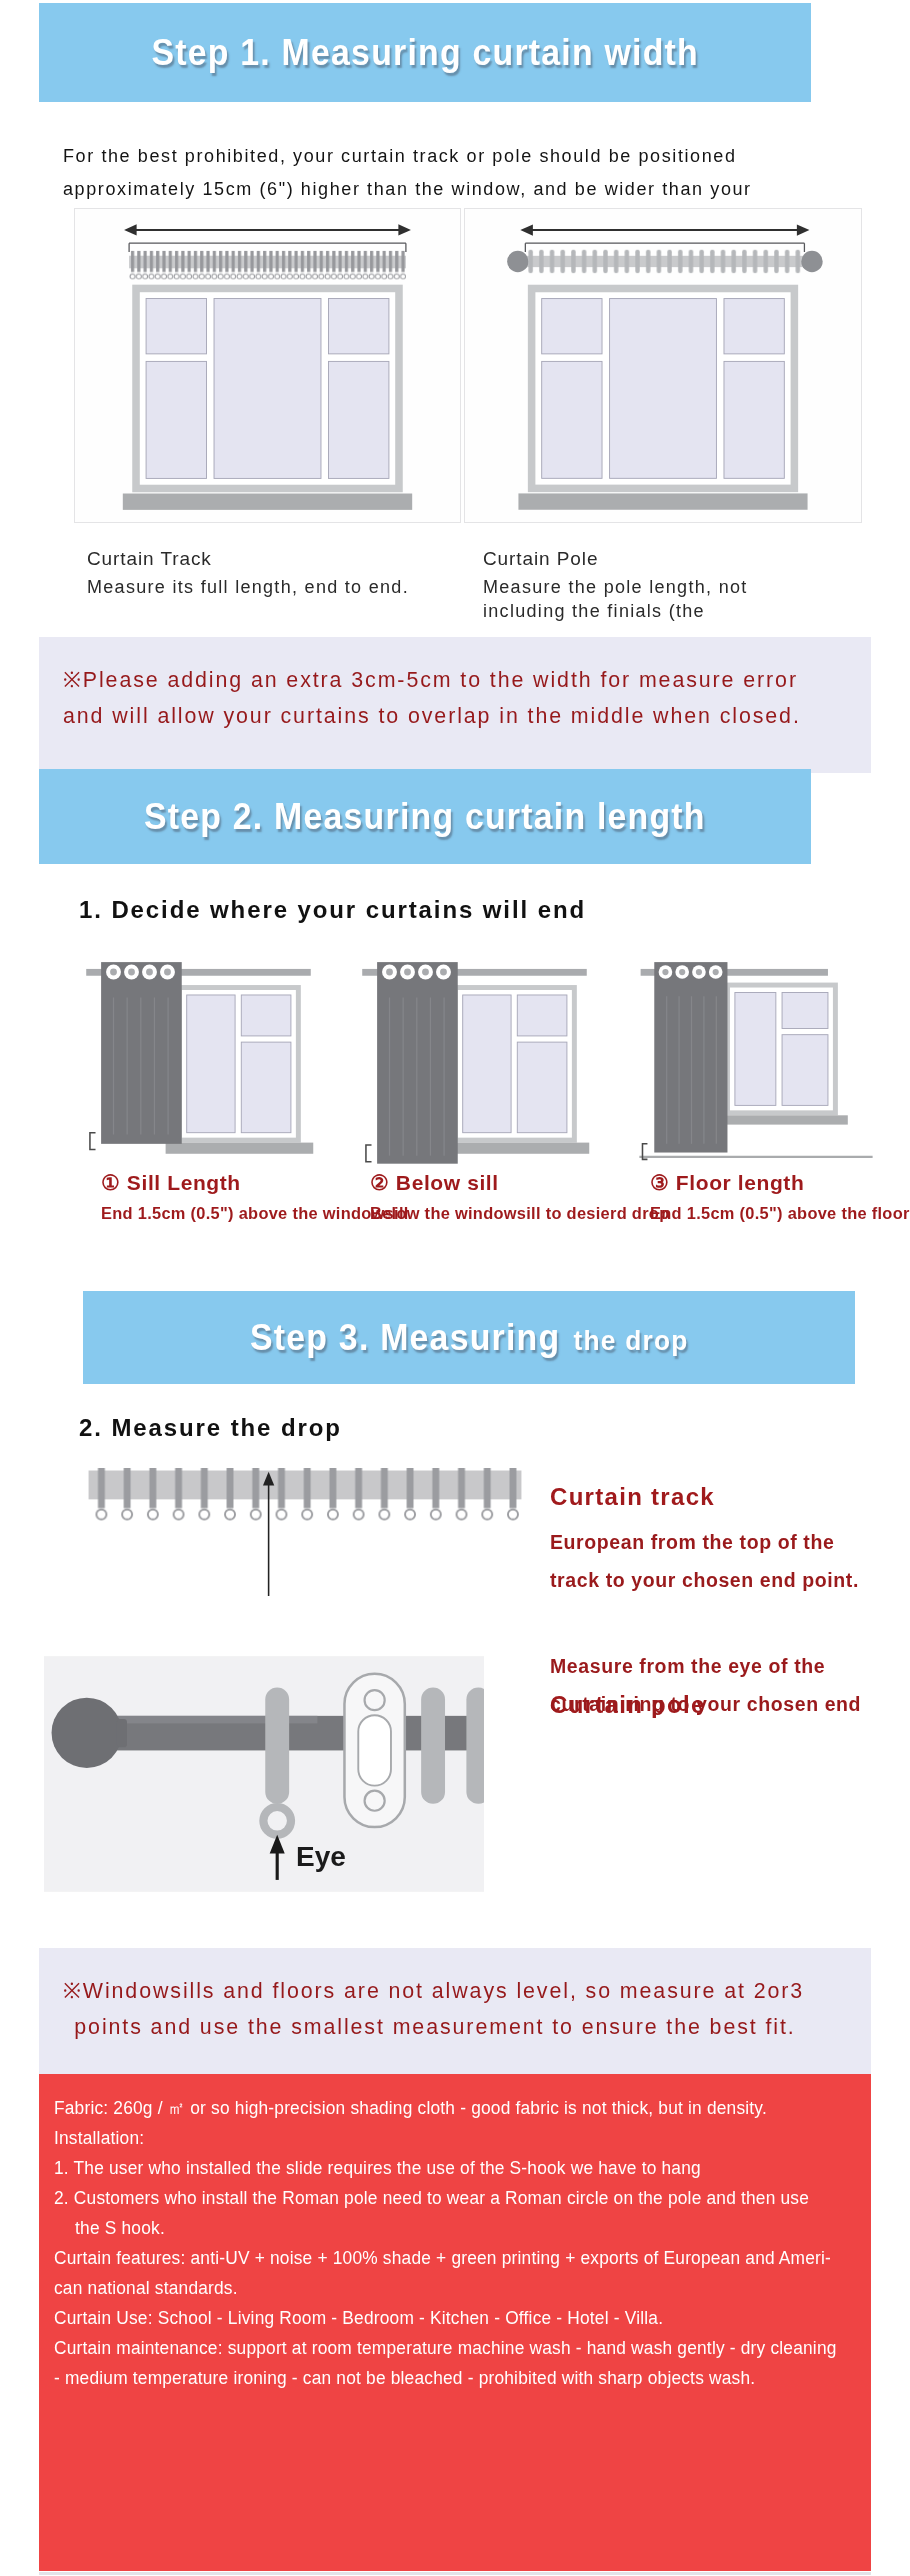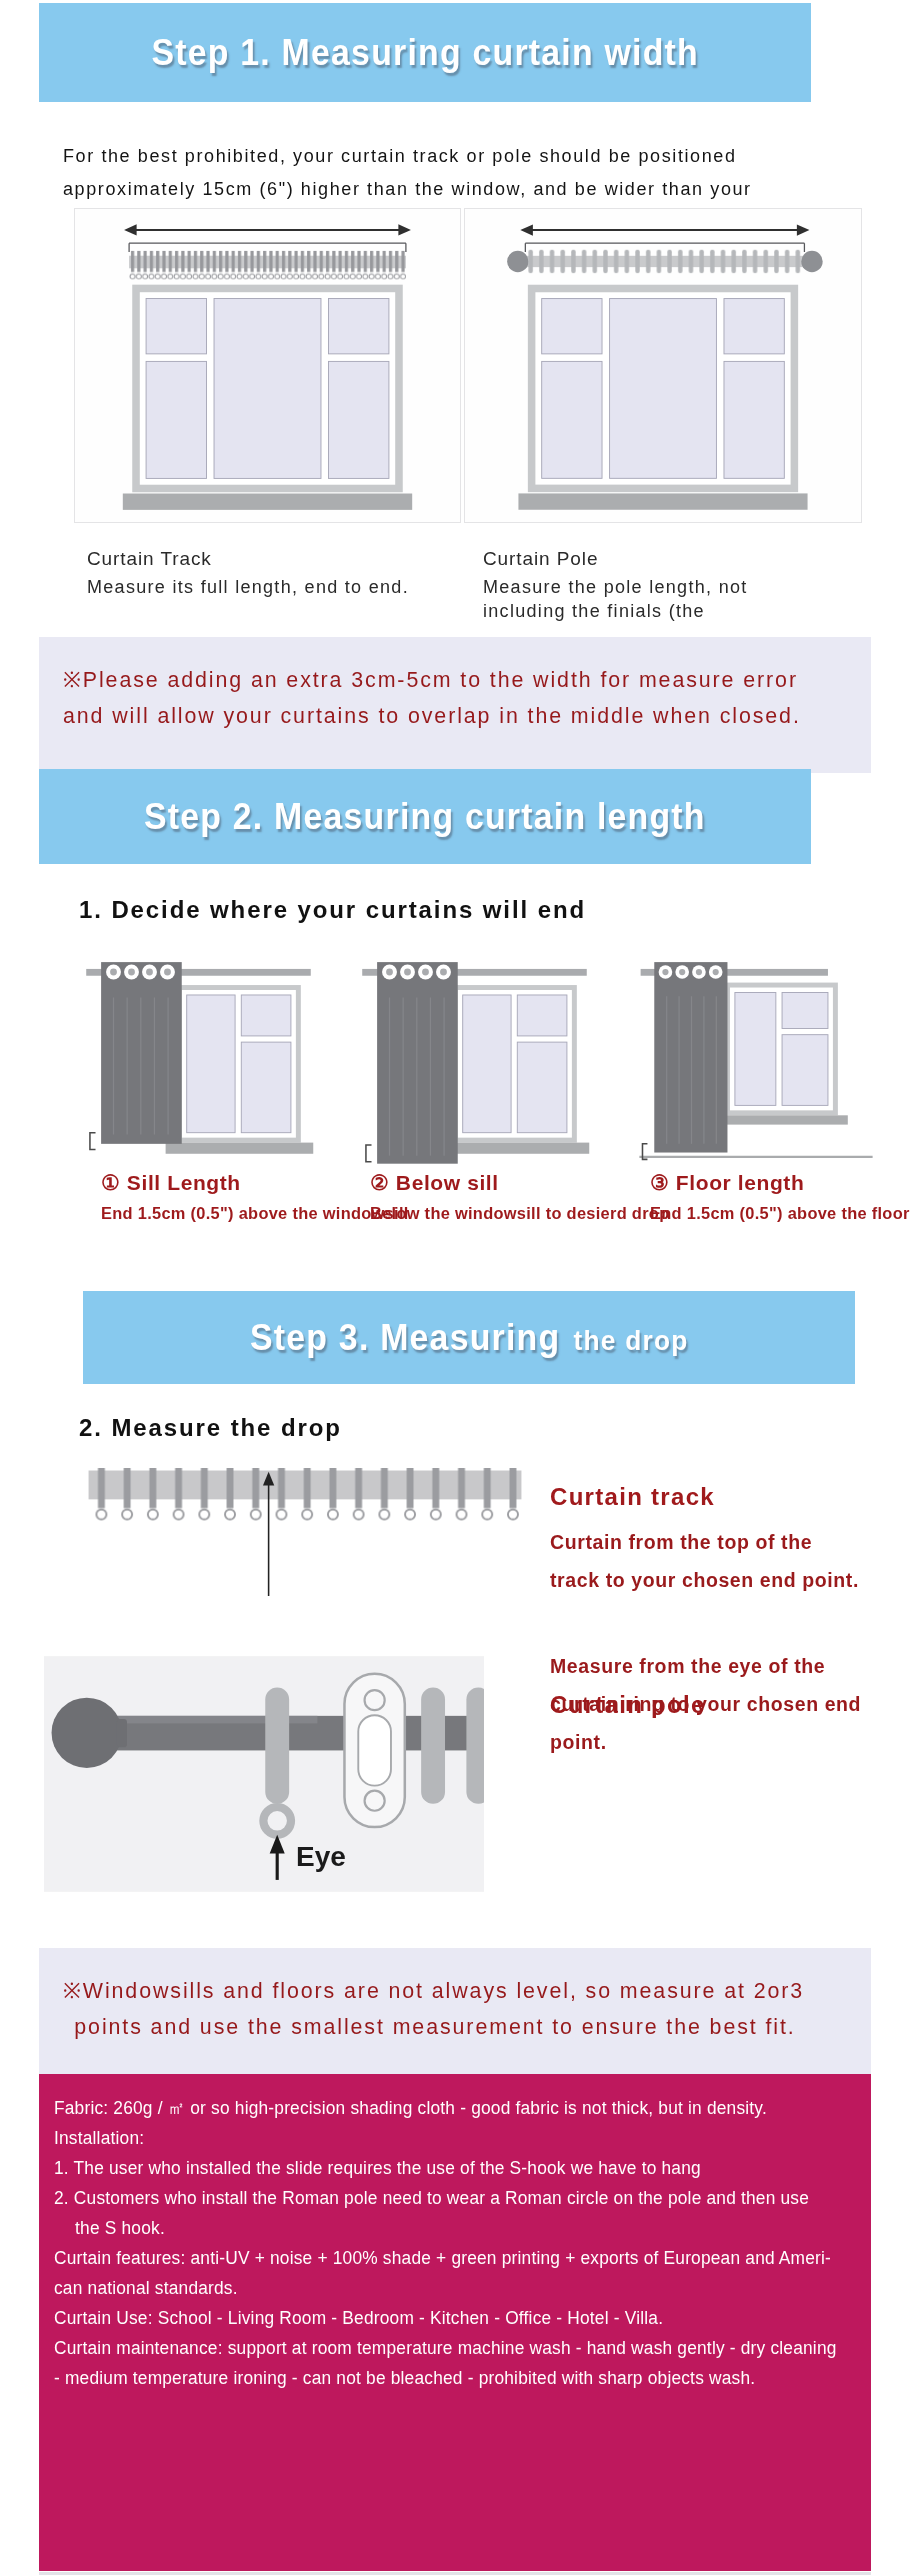--- a/index.html
+++ b/index.html
@@ -42,21 +42,21 @@
             white-space:nowrap;margin-top:8.8px;}
 
   
   .red-title{font-weight:700;font-size:24px;color:#A01A1C;letter-spacing:1.3px;white-space:nowrap;}
   .red-desc{font-weight:700;font-size:19.5px;color:#9A1A1C;letter-spacing:0.6px;white-space:nowrap;
             line-height:38px;}
 
   .eye-label{font-weight:700;font-size:28px;color:#1b1b1b;white-space:nowrap;}
 
   
-  .info-box{position:absolute;left:39px;top:2074px;width:832px;height:497px;background:#be185d;
+  .info-box{position:absolute;left:39px;top:2074px;width:832px;height:497px;background:#ef4444;
             box-sizing:border-box;padding:19px 0 0 15px;}
   .info-line{font-size:17.6px;color:#ffffff;letter-spacing:0.2px;height:30px;line-height:30px;
              white-space:nowrap;transform:scaleX(0.985);transform-origin:left top;}
   .info-line.indent{padding-left:21.4px;}
 
   .bottom-strip{position:absolute;left:39px;top:2572px;width:832px;height:3.1px;background:#E3E3E8;}
 </style>
 </head>
 <body>
 
@@ -286,21 +286,21 @@
       <rect x="0" y="0" width="690" height="86" fill="url(#hooks2)"></rect>
       <g>
         <line x1="287" y1="204" x2="287" y2="24" stroke="#222222" stroke-width="2.5"></line>
         <polygon points="287,6 278,28 296,28" fill="#222222"></polygon>
       </g>
     </svg>
   </div>
 
   <div class="abs red-title" style="top:1483px;left:550px;">Curtain track</div>
   <div class="abs" style="top:1523px;left:550px;">
-    <div class="red-desc">Curtain from the top of the</div>
+    <div class="red-desc">European from the top of the</div>
     <div class="red-desc">track to your chosen end point.</div>
   </div>
 
   <div class="illu" style="top:1656px;left:44px;width:440px;height:236px;">
     <svg width="440" height="236" viewBox="0 0 700 375">
       <rect x="0" y="0" width="700" height="375" fill="#F1F1F3"></rect>
       <rect x="105" y="95" width="595" height="55" fill="#77787C"></rect>
       <rect x="105" y="95" width="330" height="12" fill="#84858A"></rect>
       <circle cx="68" cy="122" r="56" fill="#6E6F73"></circle>
       <rect x="116" y="100" width="16" height="45" rx="5" fill="#6E6F73"></rect>
@@ -321,21 +321,20 @@
         <polygon points="371,284 359,314 383,314" fill="#1A1A1A"></polygon>
       </g>
     </svg>
   </div>
   <div class="abs eye-label" style="top:1841px;left:296px;">Eye</div>
 
   <div class="abs red-title" style="top:1691px;left:550px;">Curtain pole</div>
   <div class="abs" style="top:1647px;left:550px;">
     <div class="red-desc">Measure from the eye of the</div>
     <div class="red-desc">curtain ring to your chosen end</div>
-    <div class="red-desc">point.</div>
   </div>
 
   <div class="note" style="top:1948px;">
     <div class="note-line">※Windowsills and floors are not always level, so measure at 2or3</div>
     <div class="note-line indent">points and use the smallest measurement to ensure the best fit.</div>
   </div>
 
   <div class="info-box">
     <div class="info-line">Fabric: 260g / ㎡ or so high-precision shading cloth - good fabric is not thick, but in density.</div>
     <div class="info-line">Installation:</div>

